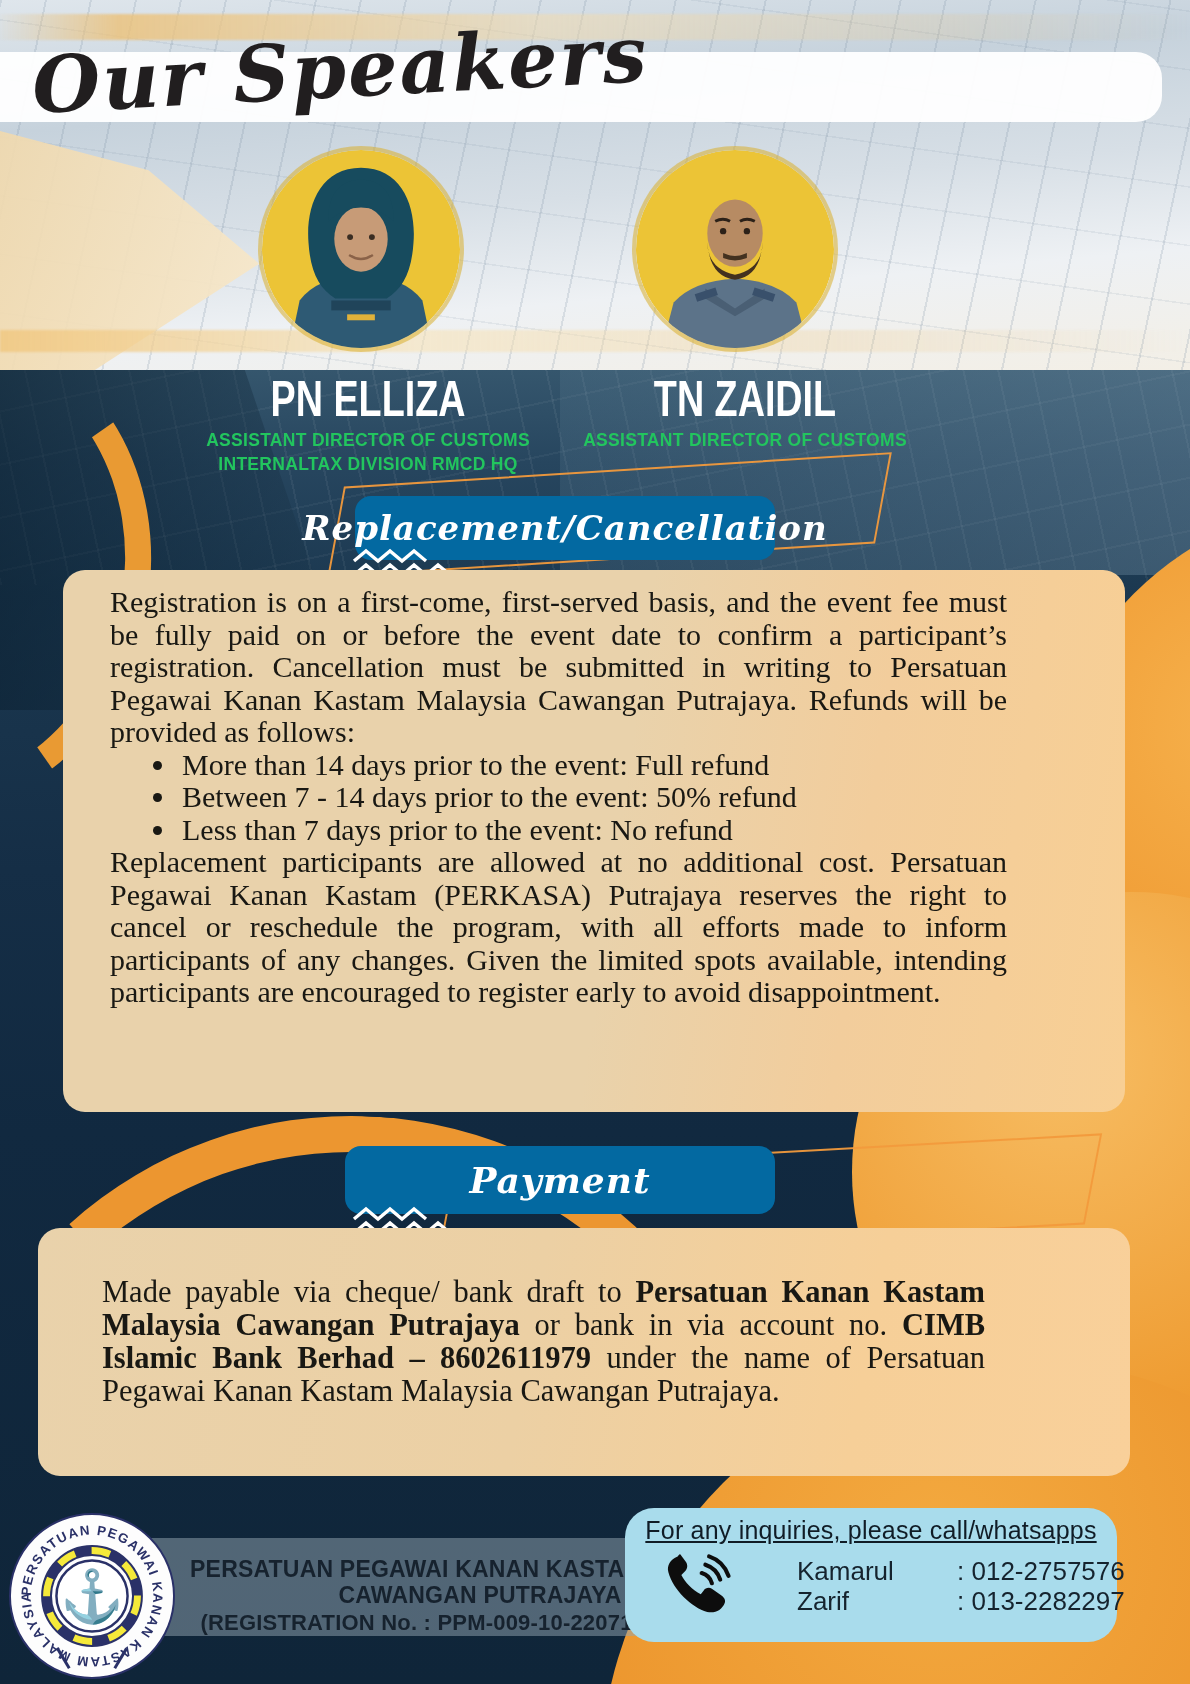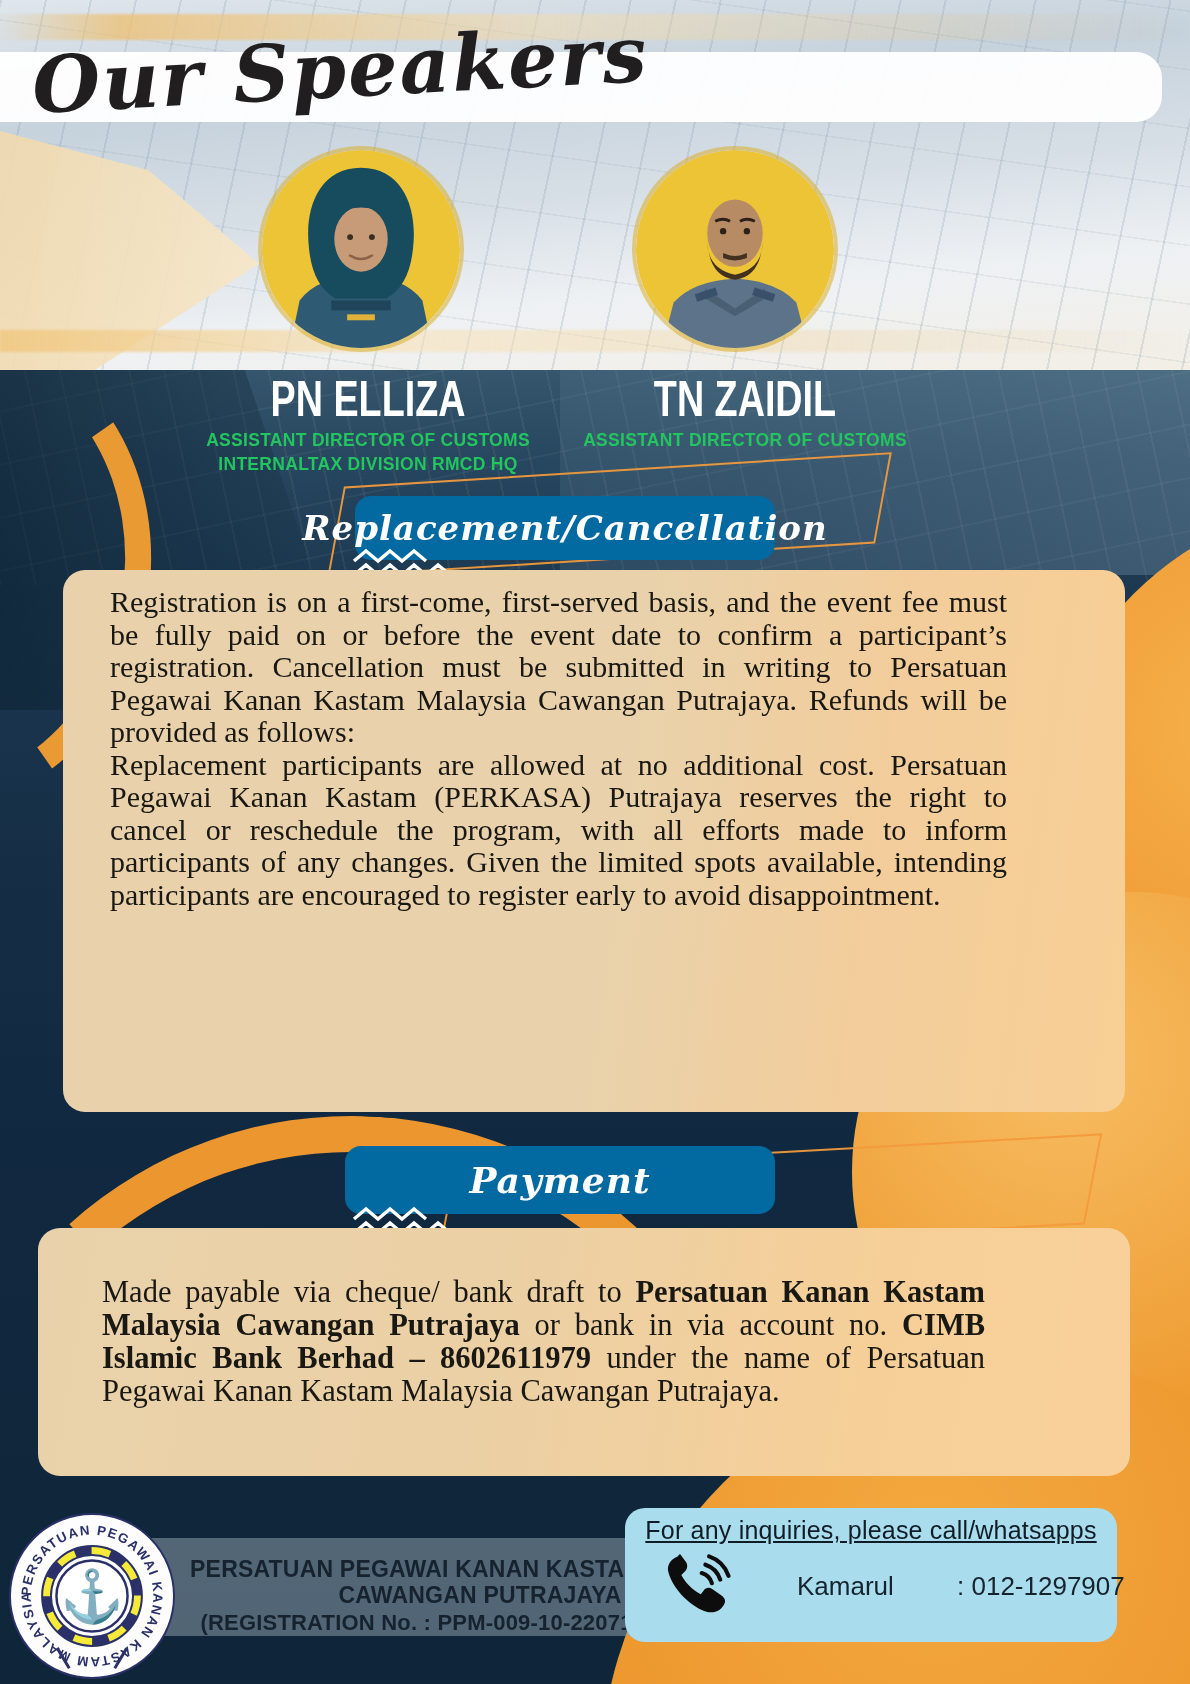--- a/index.html
+++ b/index.html
@@ -141,21 +141,21 @@
   .footer-text{
     position:absolute;left:150px;top:1556px;width:660px;text-align:center;
     color:#16222e;font-weight:700;
   }
   .footer-line1{font-size:23px;line-height:26px;letter-spacing:.2px;}
   .footer-line2{font-size:23px;line-height:26px;letter-spacing:.2px;}
   .footer-line3{font-size:22px;line-height:29px;letter-spacing:.2px;}
   .logo{position:absolute;left:8px;top:1512px;width:168px;height:168px;}
   .contact-box{
     position:absolute;left:625px;top:1508px;width:492px;height:134px;
-    background:#a9dcec;border-radius:20px;box-sizing:border-box;padding:8px 18px 0 18px;
+    background:#a9dcec;border-radius:29px;box-sizing:border-box;padding:8px 18px 0 18px;
   }
   .contact-heading{
     text-align:center;font-size:25px;color:#101c26;
     text-decoration:underline;letter-spacing:.2px;margin:0 0 4px 0;font-weight:400;
   }
   .contact-body{display:flex;align-items:center;gap:24px;}
   .phone-icon{width:74px;flex:0 0 74px;margin-left:18px;}
   .contact-rows{margin-left:38px;}
   .contact-row{display:flex;font-size:26px;line-height:30.5px;color:#15232e;}
   .c-name{width:160px;}
@@ -229,20 +229,25 @@
   <div class="heading-box" id="rep-box">
     <span class="heading-text">Replacement/Cancellation</span>
   </div>
   <svg class="zigzag" id="rep-zigzag" width="100" height="36" viewBox="0 0 100 36">
     <path d="M2 13 L14 3 26 13 38 3 50 13 62 3 74 13" stroke="#fff" stroke-width="3.4" fill="none"></path>
     <path d="M2 27 L14 17 26 27 38 17 50 27 62 17 74 27 86 17 97 26" stroke="#fff" stroke-width="3.4" fill="none"></path>
   </svg>
 
   <div class="card" id="rep-card">
     <p>Registration is on a first-come, first-served basis, and the event fee must be fully paid on or before the event date to confirm a participant’s registration. Cancellation must be submitted in writing to Persatuan Pegawai Kanan Kastam Malaysia Cawangan Putrajaya. Refunds will be provided as follows:</p>
+    <ul>
+      <li>More than 14 days prior to the event: Full refund</li>
+      <li>Between 7 - 14 days prior to the event: 50% refund</li>
+      <li>Less than 7 days prior to the event: No refund</li>
+    </ul>
     <p>Replacement participants are allowed at no additional cost. Persatuan Pegawai Kanan Kastam (PERKASA) Putrajaya reserves the right to cancel or reschedule the program, with all efforts made to inform participants of any changes. Given the limited spots available, intending participants are encouraged to register early to avoid disappointment.</p>
   </div>
 
   <div class="outline-quad" id="pay-outline"></div>
   <div class="heading-box" id="pay-box">
     <span class="heading-text">Payment</span>
   </div>
   <svg class="zigzag" id="pay-zigzag" width="100" height="36" viewBox="0 0 100 36">
     <path d="M2 13 L14 3 26 13 38 3 50 13 62 3 74 13" stroke="#fff" stroke-width="3.4" fill="none"></path>
     <path d="M2 27 L14 17 26 27 38 17 50 27 62 17 74 27 86 17 97 26" stroke="#fff" stroke-width="3.4" fill="none"></path>
@@ -282,19 +287,23 @@
     <div class="contact-body">
       <svg class="phone-icon" viewBox="0 0 80 80">
         <path d="M18 8 C10 11 6 18 8 25 C13 44 33 63 50 68 C58 70 66 66 69 58 C70 55 68 52 65 50 L55 43 C52 41 48 42 46 45 L43 49 C34 44 26 36 22 28 L26 24 C29 21 29 17 27 14 L21 6 C20 5 19 7 18 8 Z" fill="#0d0d0d"></path>
         <path d="M44 26 a16 16 0 0 1 11 11" stroke="#0d0d0d" stroke-width="4.5" fill="none" stroke-linecap="round"></path>
         <path d="M48 17 a25 25 0 0 1 16 16" stroke="#0d0d0d" stroke-width="4.5" fill="none" stroke-linecap="round"></path>
         <path d="M52 8 a34 34 0 0 1 21 21" stroke="#0d0d0d" stroke-width="4.5" fill="none" stroke-linecap="round"></path>
       </svg>
       <div class="contact-rows">
         <div class="contact-row">
           <span class="c-name">Kamarul</span>
-          <span class="c-num"><span>:</span> <span>012-1297907</span></span>
+          <span class="c-num"><span>:</span> <span>012-2757576</span></span>
+        </div>
+        <div class="contact-row">
+          <span class="c-name">Zarif</span>
+          <span class="c-num"><span>:</span> <span>013-2282297</span></span>
         </div>
       </div>
     </div>
   </div>
 
 </div>
 
 </body></html>

